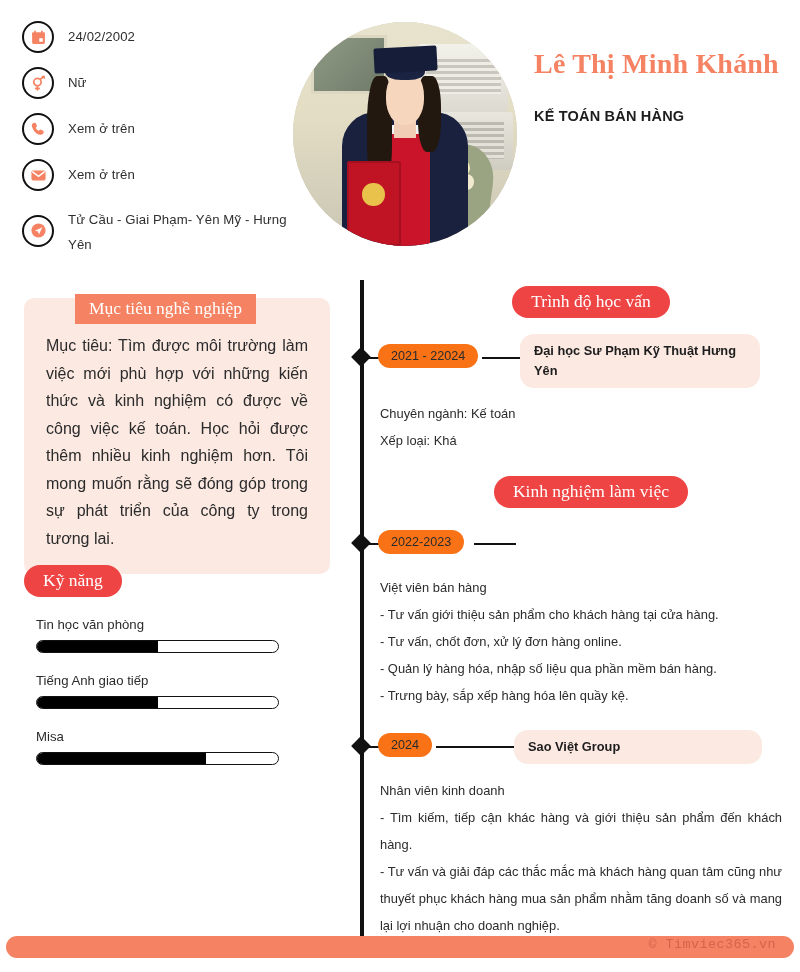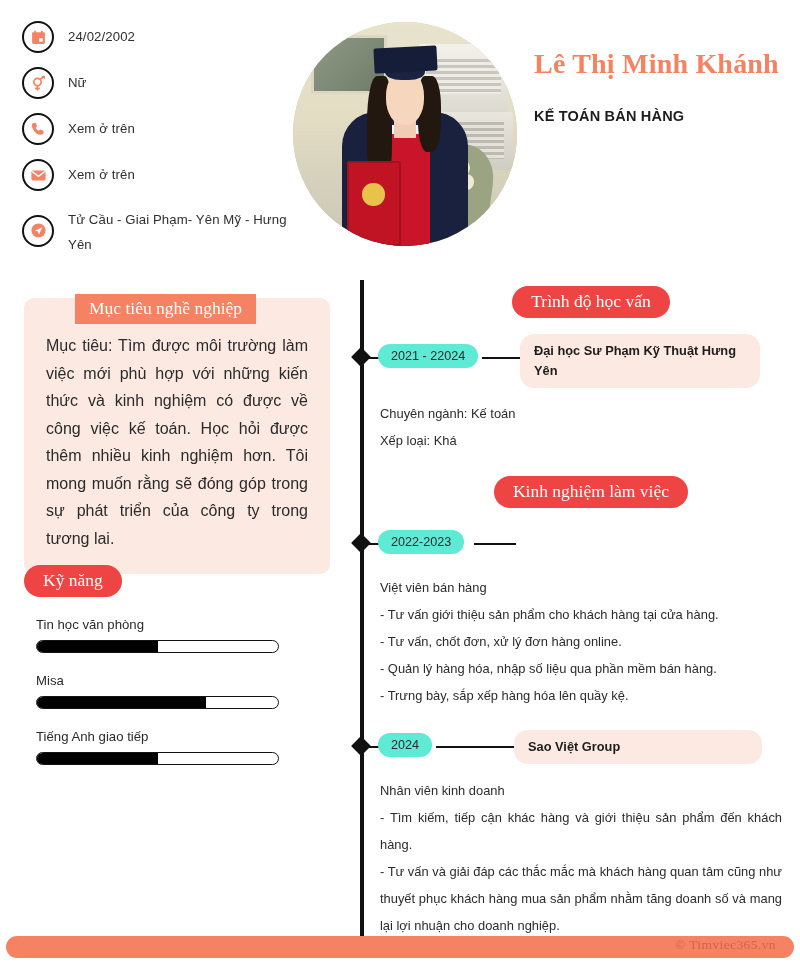--- a/index.html
+++ b/index.html
@@ -273,21 +273,21 @@
   .diamond {
     position: absolute;
     left: 2px;
     width: 14px; height: 14px;
     background: #111;
     transform: rotate(45deg);
   }
   .date-pill {
     position: absolute;
     left: 26px;
-    background: #5eead4;
+    background: #f97316;
     border-radius: 13px;
     font-size: 12.6px;
     color: #2b2b2b;
     padding: 5px 13px;
     white-space: nowrap;
     z-index: 2;
   }
   .connector {
     position: absolute;
     height: 1.6px;
@@ -321,21 +321,21 @@
     left: 6px; bottom: 14px;
     width: 788px;
     height: 22px;
     background: #F58363;
     border-radius: 11px;
   }
   .footer-text {
     position: absolute;
     right: 18px;
     top: 1px;
-    font-family: Liberation Serif, serif;
+    font-family: Liberation Mono, monospace;
     font-size: 13.5px;
     color: #d8624a;
     letter-spacing: .4px;
   }
 </style>
 </head>
 <body>
 
 <div class="header">
 
@@ -440,30 +440,30 @@
     <div class="pill-head">Kỹ năng</div>
 
     <div class="skill-item">
       <div class="skill-label">Tin học văn phòng</div>
       <div class="skill-bar">
         <div class="skill-fill" style="width: 50%;"></div>
       </div>
     </div>
 
     <div class="skill-item">
+      <div class="skill-label">Tiếng Anh giao tiếp</div>
+      <div class="skill-bar">
+        <div class="skill-fill" style="width: 50%;"></div>
+      </div>
+    </div>
+
+    <div class="skill-item">
       <div class="skill-label">Misa</div>
       <div class="skill-bar">
         <div class="skill-fill" style="width: 70%;"></div>
-      </div>
-    </div>
-
-    <div class="skill-item">
-      <div class="skill-label">Tiếng Anh giao tiếp</div>
-      <div class="skill-bar">
-        <div class="skill-fill" style="width: 50%;"></div>
       </div>
     </div>
   </div>
 
 </div>
 
 <div class="right-col">
 
   <div class="tl-line"></div>
 

